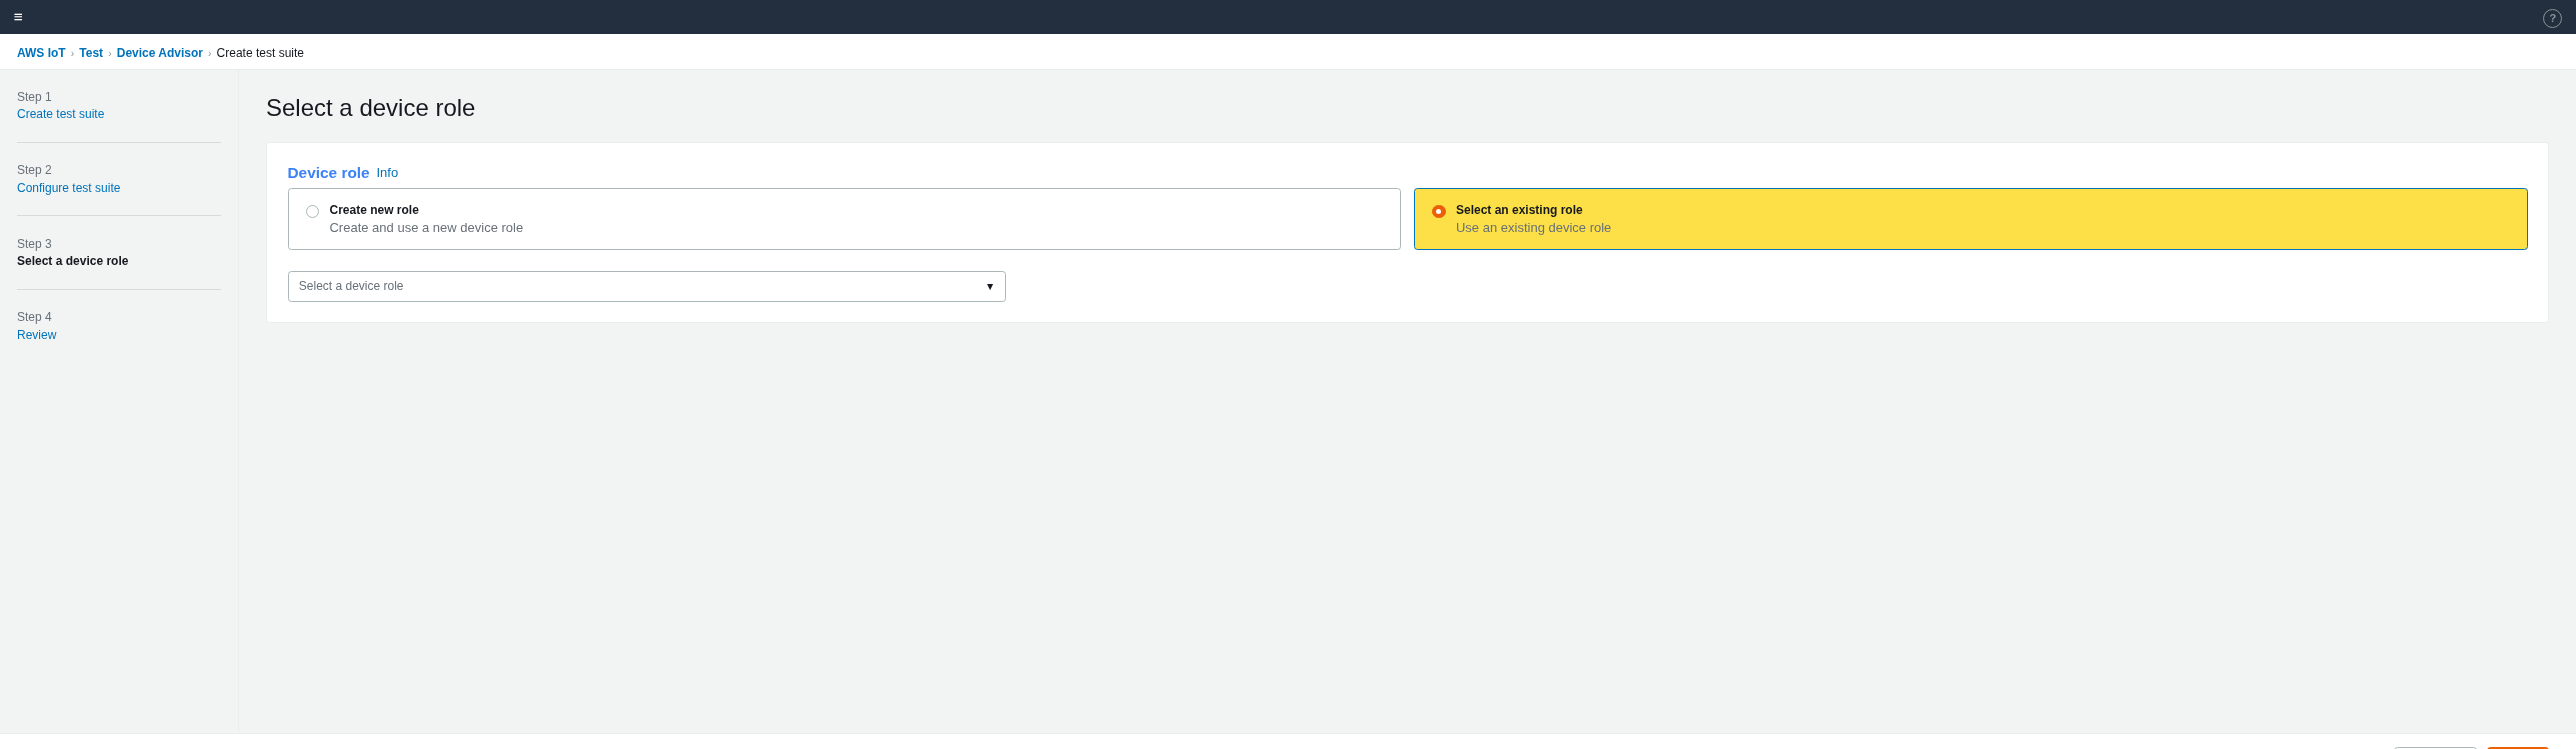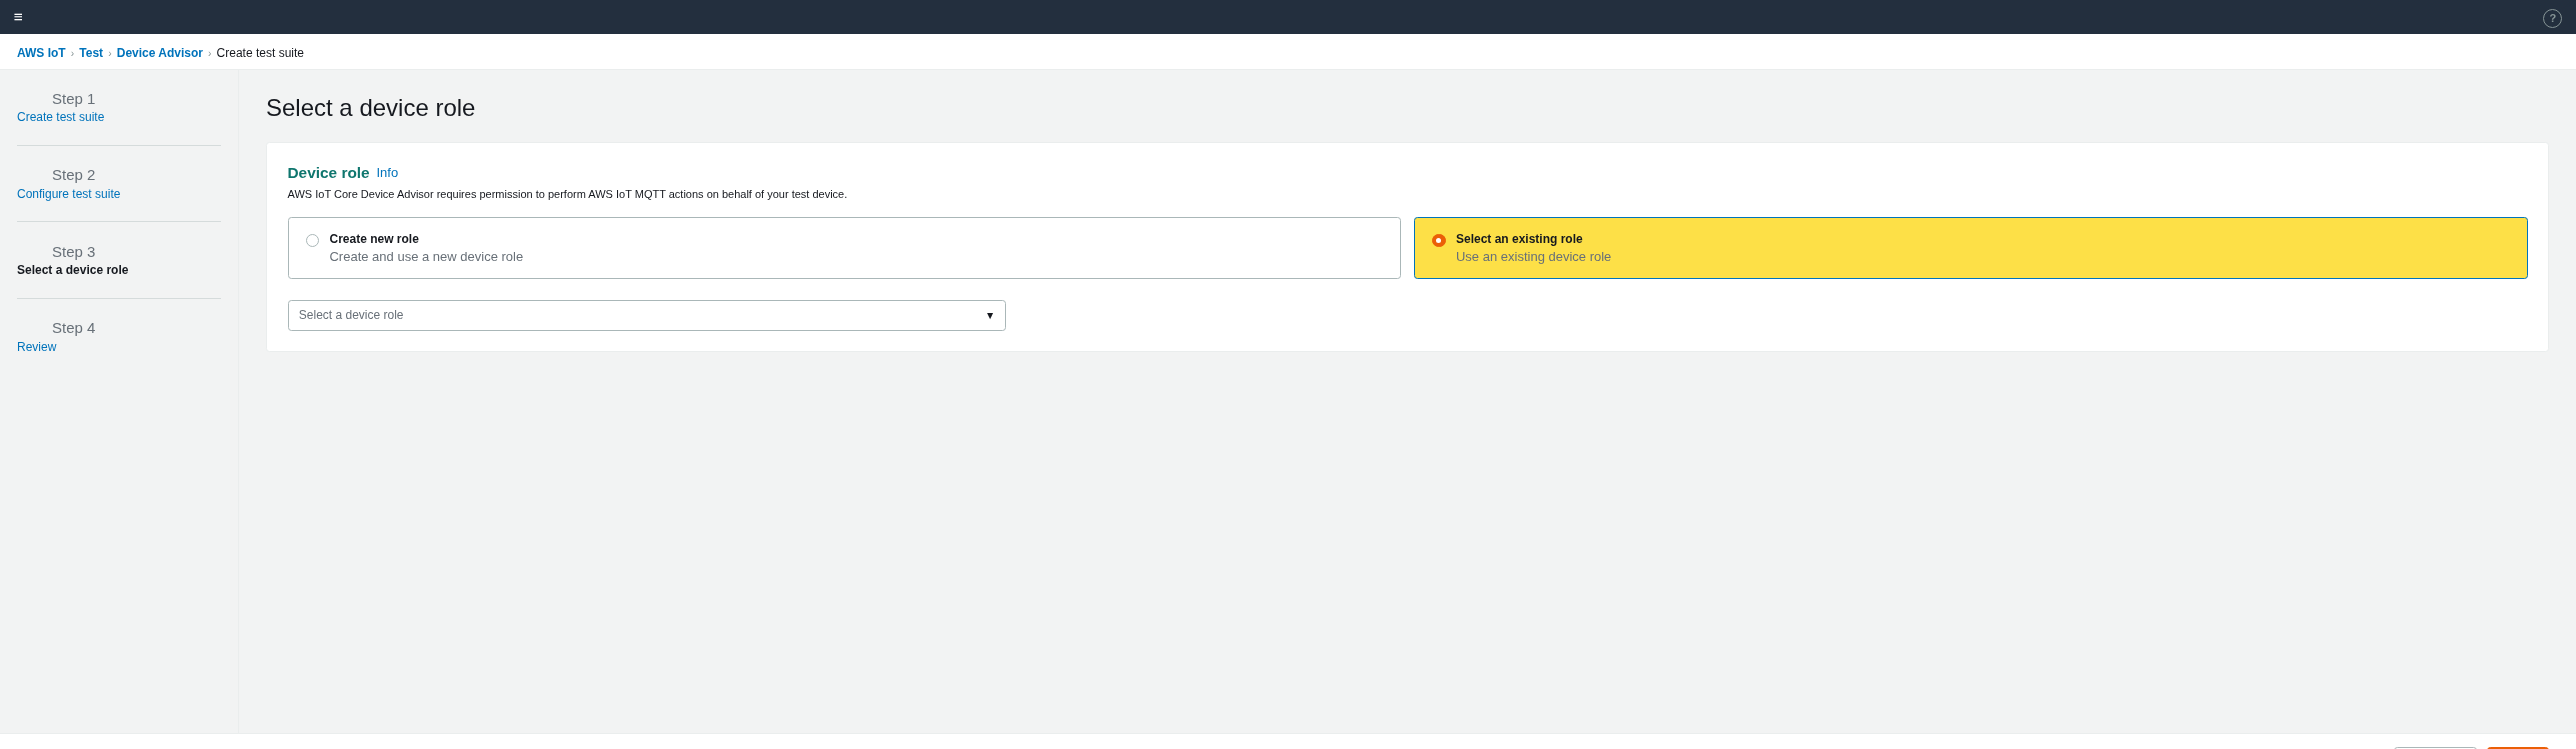--- a/index.html
+++ b/index.html
@@ -79,24 +79,23 @@
       width: 239px;
       background: #f2f3f3;
       padding: 20.5px 17px;
       border-right: 0.9px solid #eaeded;
       flex-shrink: 0;
     }
     .sidebar-step {
       margin-bottom: 20.5px;
     }
     .step-label {
-      font-size: 15px;
+      font-size: 12px;
       color: #687078;
       margin-bottom: 3.4px;
-      margin-left: 35px;
     }
     .step-title {
       font-size: 12px;
       color: #0073bb;
       cursor: pointer;
       text-decoration: none;
     }
     .step-title.active {
       color: #16191f;
       font-weight: 700;
@@ -133,21 +132,21 @@
 
     .card-header {
       display: flex;
       align-items: center;
       gap: 6.8px;
       margin-bottom: 6.8px;
     }
     .card-title {
       font-size: 15.4px;
       font-weight: 700;
-      color: #0f766e;
+      color: #3b82f6;
     }
     .info-link {
       color: #0073bb;
       font-size: 13px;
       cursor: pointer;
       text-decoration: none;
     }
 
     .card-description {
       font-size: 11px;
@@ -342,21 +341,20 @@
 
   <main class="content">
     <h1 class="page-title">Select a device role</h1>
 
     <div class="card">
 
       <div class="card-header">
         <span class="card-title">Device role</span>
         <a class="info-link">Info</a>
       </div>
-      <p class="card-description">AWS IoT Core Device Advisor requires permission to perform AWS IoT MQTT actions on behalf of your test device.</p>
 
       <div class="role-options">
 
         <div class="role-option">
           <div class="radio-circle"></div>
           <div class="role-option-text">
             <div class="role-option-title">Create new role</div>
             <div class="role-option-desc">Create and use a new device role</div>
           </div>
         </div>

